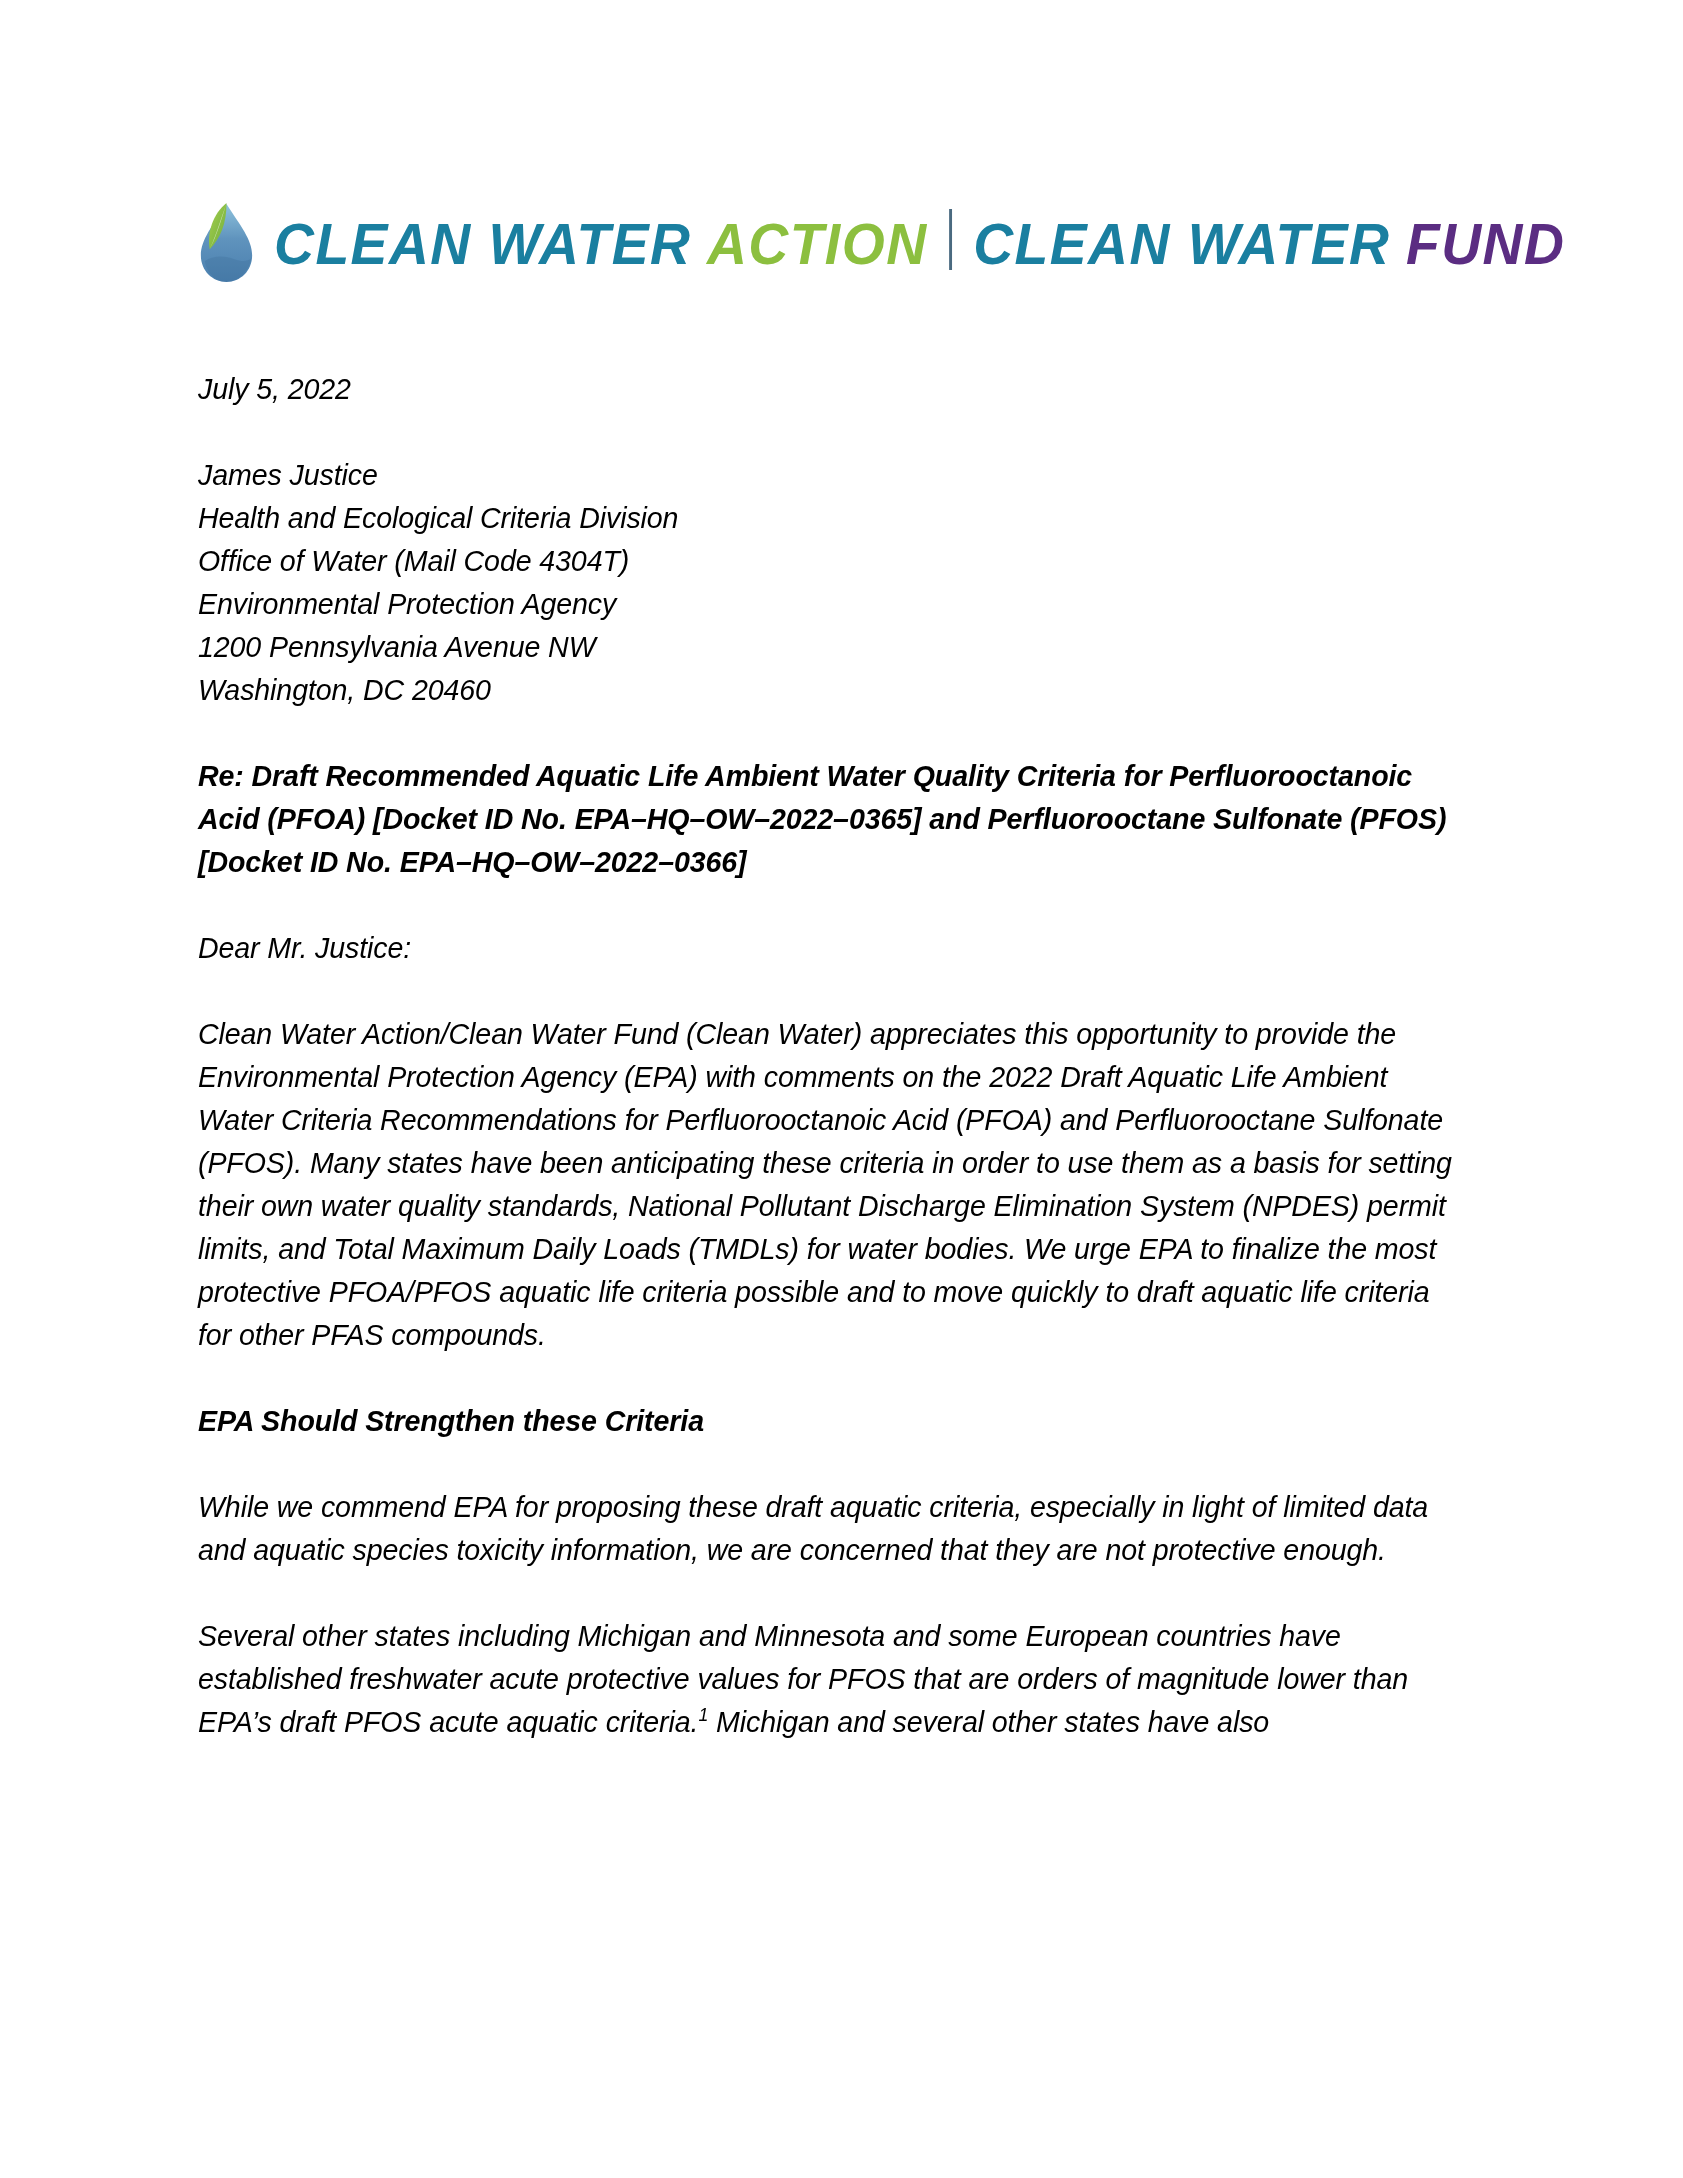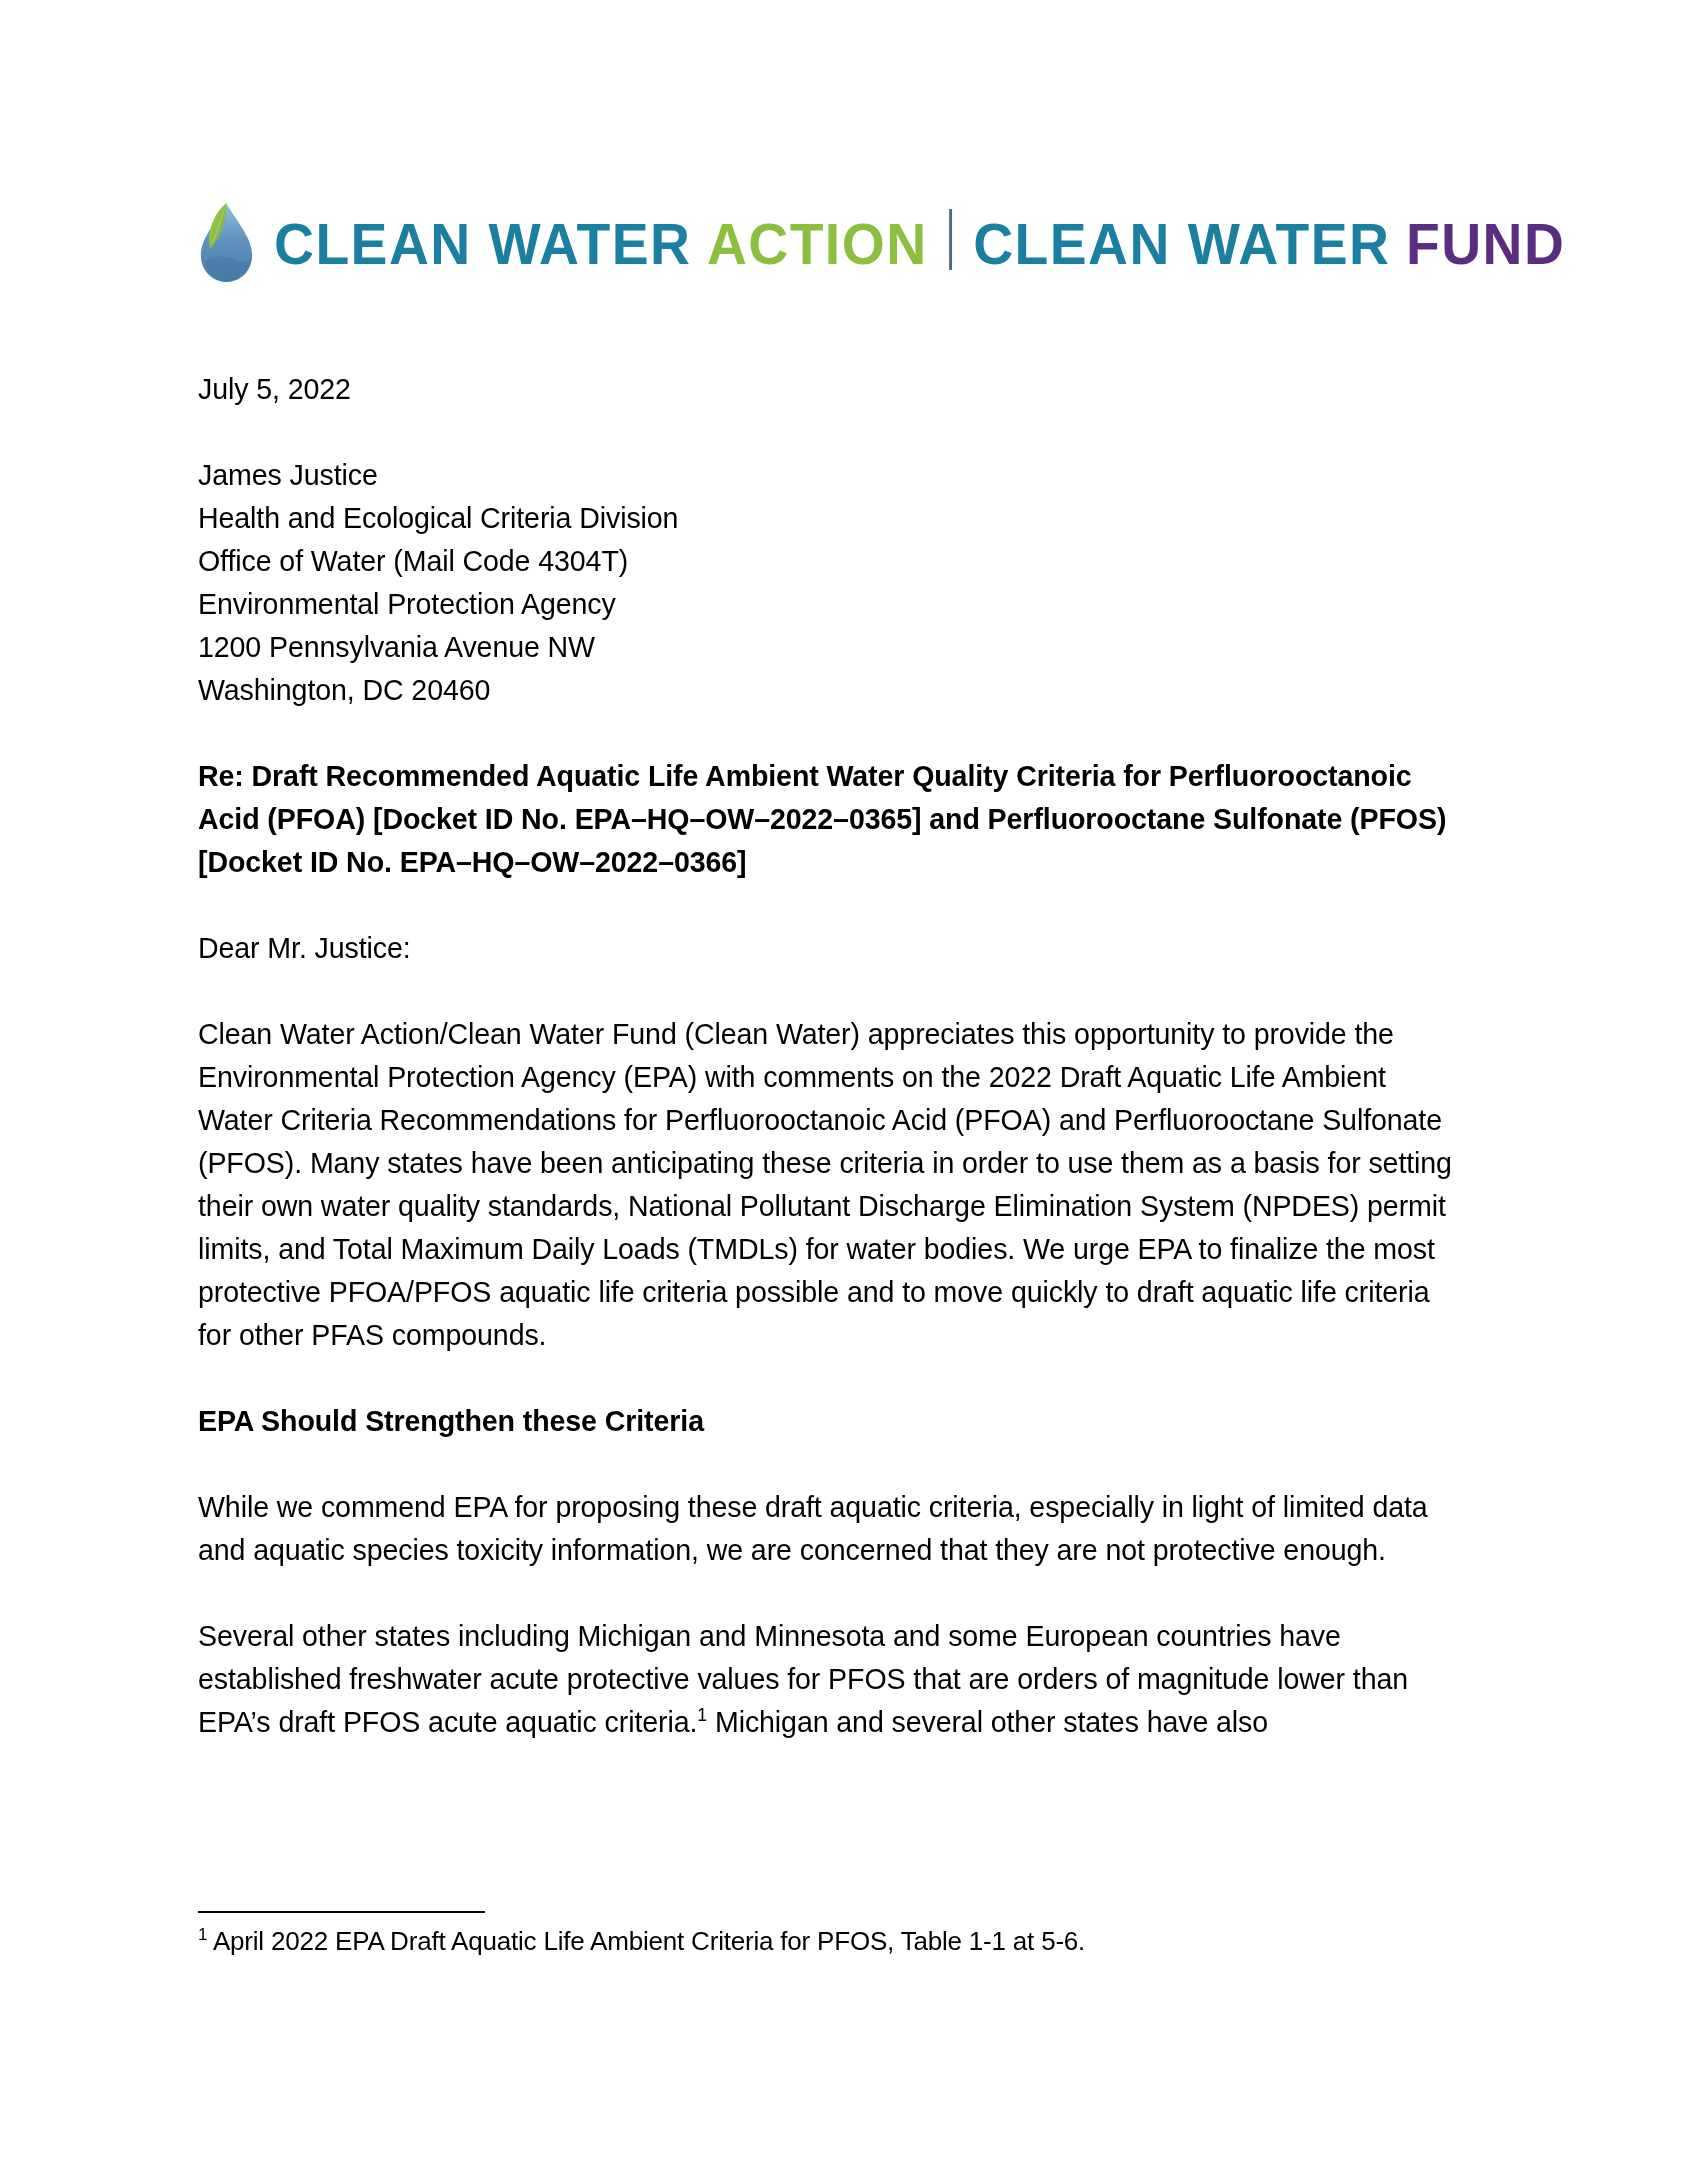--- a/index.html
+++ b/index.html
@@ -15,20 +15,21 @@
     -webkit-font-smoothing: antialiased;
   }
 
   .page {
     position: relative;
     width: 1683px;
     height: 2178px;
     background: #ffffff;
     box-sizing: border-box;
     overflow: hidden;
+    font-style: italic;
   }
 
   
   .letterhead {
     position: absolute;
     left: 191px;
     top: 183px;
     width: 1307px;
     height: 109px;
     display: flex;
@@ -189,19 +190,15 @@
     <p class="para">Clean Water Action/Clean Water Fund (Clean Water) appreciates this opportunity to provide the Environmental Protection Agency (EPA) with comments on the 2022 Draft Aquatic Life Ambient Water Criteria Recommendations for Perfluorooctanoic Acid (PFOA) and Perfluorooctane Sulfonate (PFOS). Many states have been anticipating these criteria in order to use them as a basis for setting their own water quality standards, National Pollutant Discharge Elimination System (NPDES) permit limits, and Total Maximum Daily Loads (TMDLs) for water bodies. We urge EPA to finalize the most protective PFOA/PFOS aquatic life criteria possible and to move quickly to draft aquatic life criteria for other PFAS compounds.</p>
 
     <p class="section-heading">EPA Should Strengthen these Criteria</p>
 
     <p class="para">While we commend EPA for proposing these draft aquatic criteria, especially in light of limited data and aquatic species toxicity information, we are concerned that they are not protective enough.</p>
 
     <p class="para"><span>Several other states including Michigan and Minnesota and some European countries have established freshwater acute protective values for PFOS that are orders of magnitude lower than EPA’s draft PFOS acute aquatic criteria.</span><sup class="fn-ref">1</sup><span> Michigan and several other states have also</span></p>
 
   </div>
 
-  <div class="footnote-area">
-    <div class="footnote-rule"></div>
-    <p class="footnote-text"><sup>1</sup><span> April 2022 EPA Draft Aquatic Life Ambient Criteria for PFOS, Table 1-1 at 5-6.</span></p>
-  </div>
 
 </div>
 
 
 </body></html>

